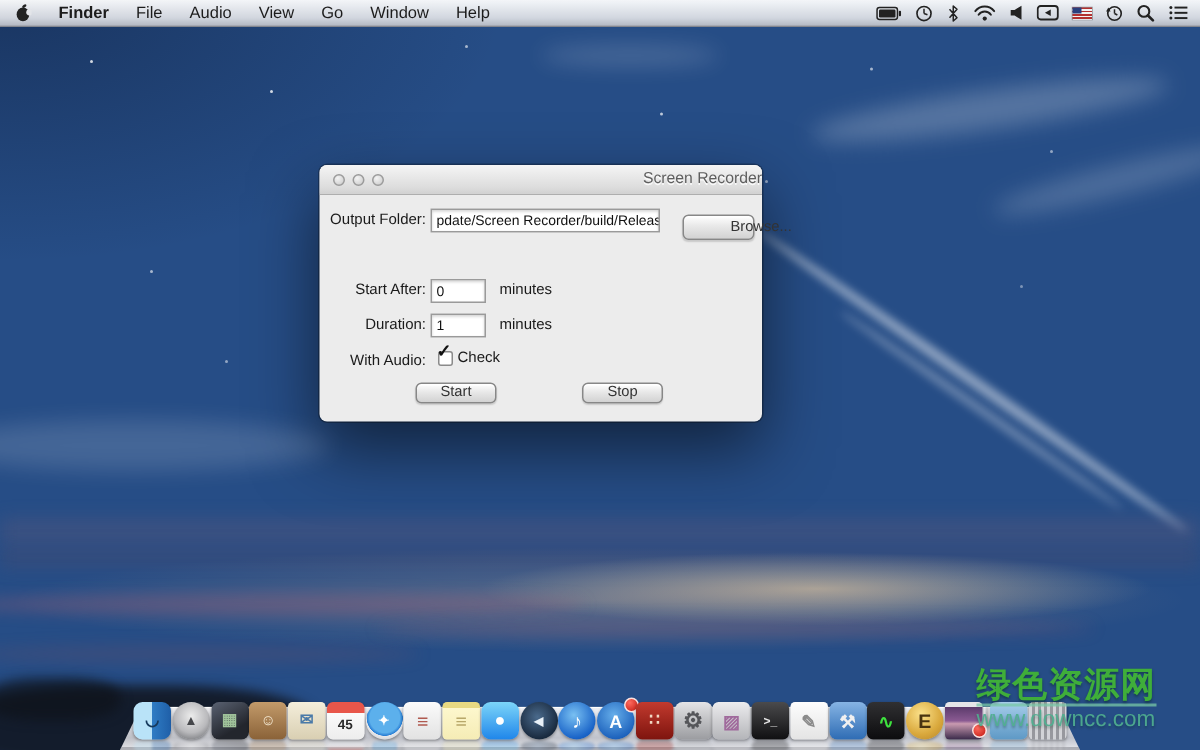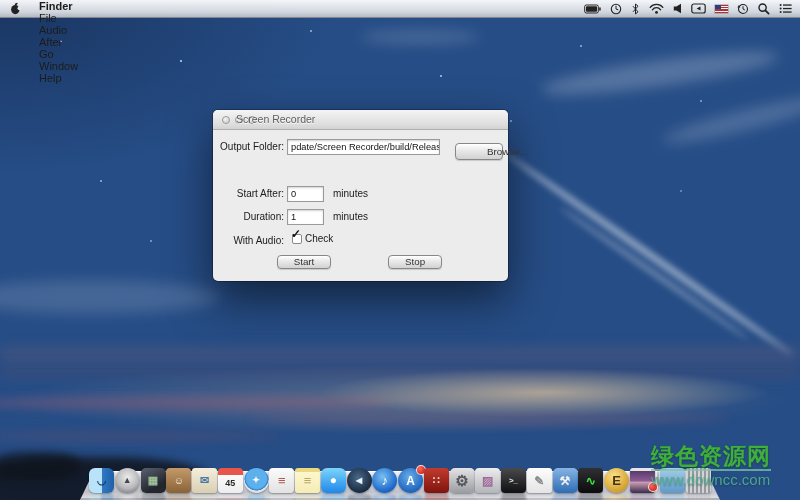--- a/index.html
+++ b/index.html
@@ -54,21 +54,21 @@
   .menu-right{margin-left:auto;display:flex;align-items:center;gap:9px;padding-right:8px;height:100%;}
   .sticon{display:flex;align-items:center;}
   .flag{width:13px;height:8px;position:relative;background:repeating-linear-gradient(180deg,#b23030 0 1.1px,#f2f2f2 1.1px 2.2px);box-shadow:0 0 0 .5px rgba(0,0,0,.35);}
   .flag::before{content:"";position:absolute;left:0;top:0;width:6px;height:4.4px;background:#2b3f7e;}
 
   
   .window{position:absolute;left:213px;top:110px;width:295px;height:171px;border-radius:5px;
     background:#ececec;box-shadow:0 18px 45px rgba(0,0,0,.55), 0 0 0 1px rgba(0,0,0,.28);z-index:40;font-size:10px;color:#1a1a1a;}
   .titlebar{position:absolute;left:0;top:0;right:0;height:19px;border-radius:5px 5px 0 0;
     background:linear-gradient(180deg,#f5f5f5,#dcdcdc 80%,#d2d2d2);border-bottom:1px solid #aeaeae;}
-  .title{position:absolute;left:0;right:0;top:3px;text-align:left;font-size:10.5px;color:#5e5e5e;text-shadow:0 1px 0 rgba(255,255,255,.8);margin-left:23px;}
+  .title{position:absolute;left:0;right:0;top:3px;text-align:right;font-size:10.5px;color:#5e5e5e;text-shadow:0 1px 0 rgba(255,255,255,.8);margin-left:23px;}
   .tl{position:absolute;top:6px;width:8px;height:8px;border-radius:50%;
     background:radial-gradient(circle at 35% 30%,#f4f4f4,#c9c9c9);border:1px solid #9b9b9b;box-sizing:border-box;}
   .tl.close{left:9px;} .tl.min{left:22px;} .tl.zoom{left:35px;}
   .row{position:absolute;left:0;right:0;}
   .flabel{position:absolute;left:0;width:71px;text-align:right;line-height:16px;}
   .tfield{position:absolute;height:16px;box-sizing:border-box;background:#fff;border:1px solid #9a9a9a;
     box-shadow:inset 0 1px 2px rgba(0,0,0,.18);font-size:9.3px;line-height:14px;padding:0 3px;color:#111;
     white-space:nowrap;overflow:hidden;}
   .btn{position:absolute;box-sizing:border-box;border:1px solid #878787;border-radius:4px;
     background:linear-gradient(180deg,#ffffff,#e8e8e8 45%,#d2d2d2);box-shadow:0 1px 1px rgba(0,0,0,.15), inset 0 1px 0 rgba(255,255,255,.9);
@@ -130,25 +130,25 @@
 
   <div class="menubar">
     <div class="menu-left">
       <div class="apple">
         <svg width="11" height="13" viewBox="0 0 11 13">
           <ellipse cx="5.3" cy="7.6" rx="4.2" ry="4.6" fill="#222"></ellipse>
           <circle cx="9.6" cy="6.2" r="2.1" fill="#e3e5e9"></circle>
           <ellipse cx="6.2" cy="2.1" rx="1.6" ry="0.9" fill="#222" transform="rotate(-35 6.2 2.1)"></ellipse>
         </svg>
       </div>
-      <div id="menu-items" style="display: flex; height: 100%; flex-direction: column;">
+      <div id="menu-items" style="display: flex; height: 100%;">
           <span class="menu-item bold">Finder</span>
           <span class="menu-item">File</span>
           <span class="menu-item">Audio</span>
-          <span class="menu-item">After</span>
+          <span class="menu-item">View</span>
           <span class="menu-item">Go</span>
           <span class="menu-item">Window</span>
           <span class="menu-item">Help</span>
         </div>
     </div>
     <div class="menu-right">
       <span class="sticon">
         <svg width="17" height="10" viewBox="0 0 17 10">
             <rect x="0.7" y="1" width="13.6" height="8" rx="1.6" fill="none" stroke="#222" stroke-width="1"></rect>
             <rect x="2" y="2.3" width="11" height="5.4" rx="0.8" fill="#222"></rect>

